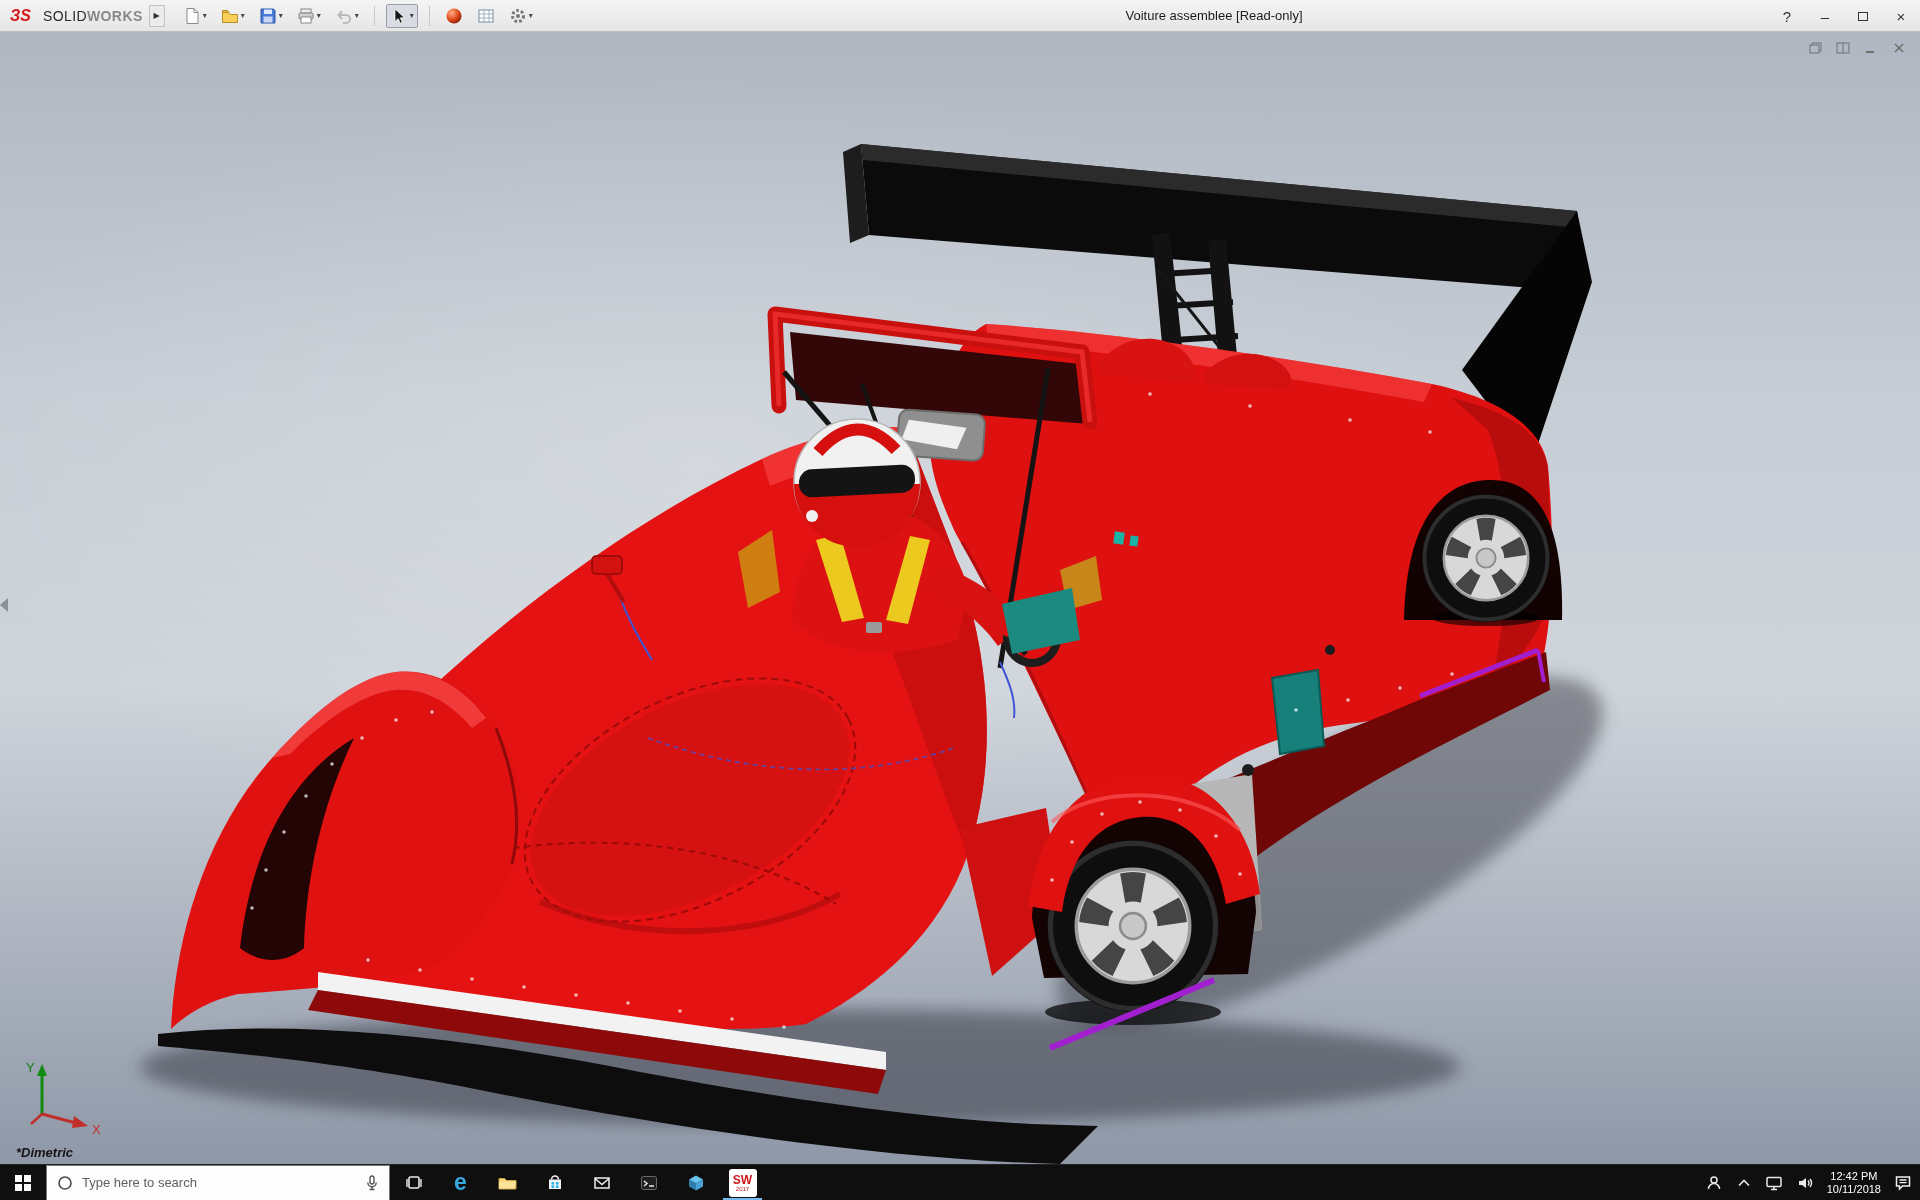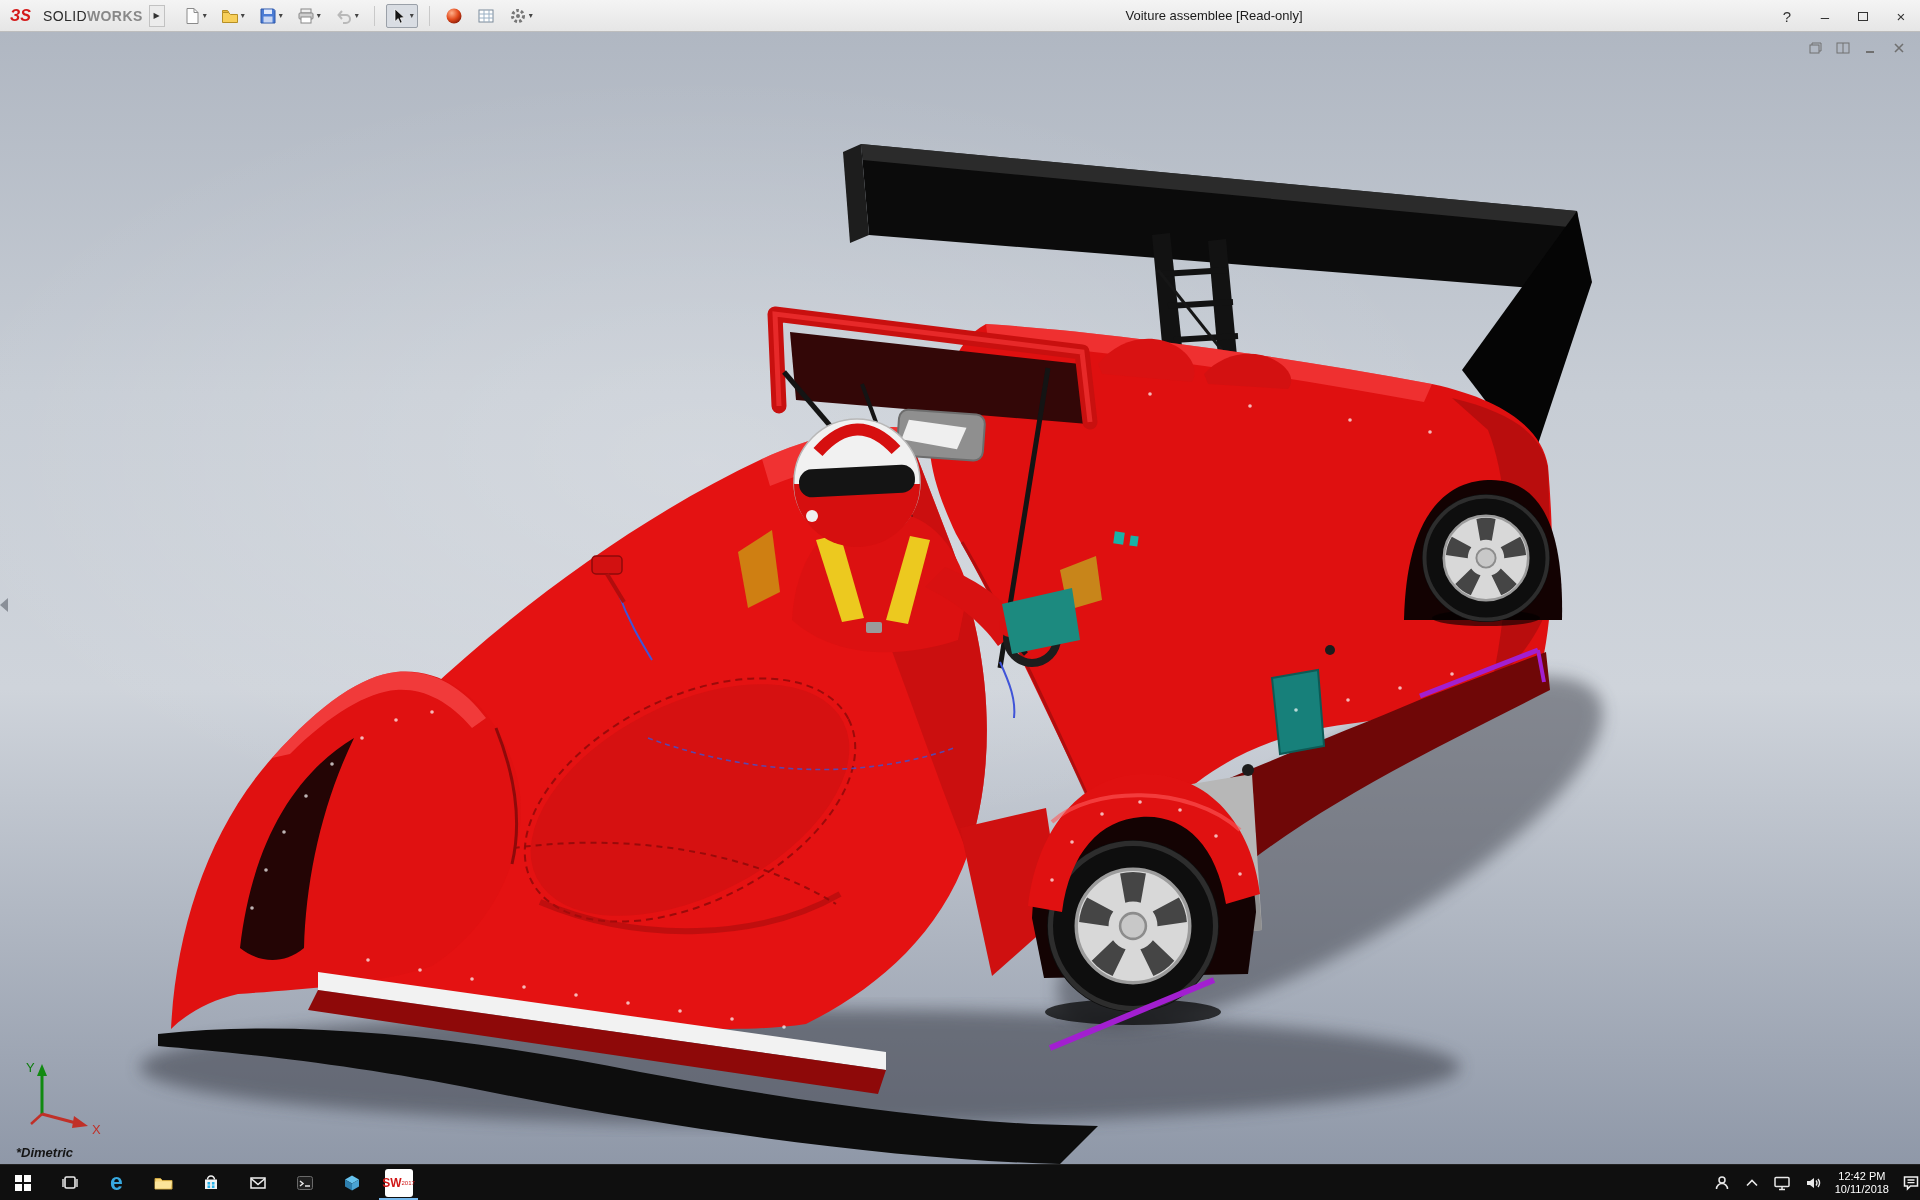--- a/index.html
+++ b/index.html
@@ -43,25 +43,25 @@
     background:#0f0f0f; display:flex; align-items:center; z-index:30; border-top:1px solid #222; }
   .startbtn { width:46px; height:36px; display:flex; align-items:center; justify-content:center; cursor:pointer; }
   .winlogo { display:grid; grid-template-columns:7px 7px; grid-template-rows:7px 7px; gap:2px; }
   .winlogo span { background:#fdfdfd; display:block; }
   .searchbox { width:344px; height:36px; background:#fdfdfd; border:1px solid #777;
     display:flex; align-items:center; padding:0 10px; gap:9px; cursor:text; }
   .search-text { font-size:13px; color:#5f5f5f; flex:1; }
   .tb-app { width:47px; height:36px; display:flex; align-items:center; justify-content:center; position:relative; cursor:pointer; }
   .edge-e { color:#38a9e0; font-size:23px; font-weight:bold; }
   .sw-tile { width:28px; height:28px; background:#fff; border-radius:3px; display:flex;
-    flex-direction:row; align-items:center; justify-content:center; line-height:1; }
+    flex-direction:column; align-items:center; justify-content:center; line-height:1; }
   .sw-tile .sw { color:#d01818; font-weight:bold; font-size:12px; }
   .sw-tile .yr { color:#d01818; font-size:6px; }
   .run-line { position:absolute; bottom:0; left:4px; width:39px; height:2.5px; background:#76b9ed; }
-  .tray { margin-left:auto; display:flex; align-items:center; gap:13px; padding-right:0; }
+  .tray { margin-left:auto; display:flex; align-items:center; gap:13px; padding-right:8px; }
   .trayicon { display:flex; align-items:center; justify-content:center; cursor:pointer; }
   .clock { text-align:center; color:#fff; font-size:11px; line-height:13px; cursor:pointer; }
 </style>
 </head>
 <body>
 
 <div class="titlebar">
   <div class="brand">
     <span class="brand-mark">ЗS</span>
     <span class="brand-solid">SOLID</span>
@@ -377,20 +377,31 @@
 
 <div class="taskbar">
   <div class="startbtn">
     <span class="winlogo">
         <span></span>
         <span></span>
         <span></span>
         <span></span>
       </span>
   </div>
+  <div class="searchbox">
+    <svg width="16" height="16" viewBox="0 0 16 16">
+        <circle cx="8" cy="8" r="6" fill="none" stroke="#4a4a4a" stroke-width="1.6"></circle>
+      </svg>
+    <span class="search-text">Type here to search</span>
+    <svg width="14" height="16" viewBox="0 0 14 16">
+        <rect x="5" y="1" width="4" height="8" rx="2" fill="none" stroke="#555" stroke-width="1.4"></rect>
+        <path d="M2.8 7.5a4.2 4.2 0 0 0 8.4 0" fill="none" stroke="#555" stroke-width="1.4"></path>
+        <path d="M7 11.7v2.8M4.5 14.5h5" stroke="#555" stroke-width="1.4"></path>
+      </svg>
+  </div>
 
   <div class="tb-app">
     <svg width="18" height="17" viewBox="0 0 18 17">
         <rect x="4" y="3" width="10" height="11" rx="1.5" fill="none" stroke="#eaeaea" stroke-width="1.6"></rect>
         <path d="M2 5v8M16 5v8" stroke="#eaeaea" stroke-width="1.4"></path>
       </svg>
   </div>
   <div class="tb-app">
     <span class="edge-e">e</span>
   </div>

